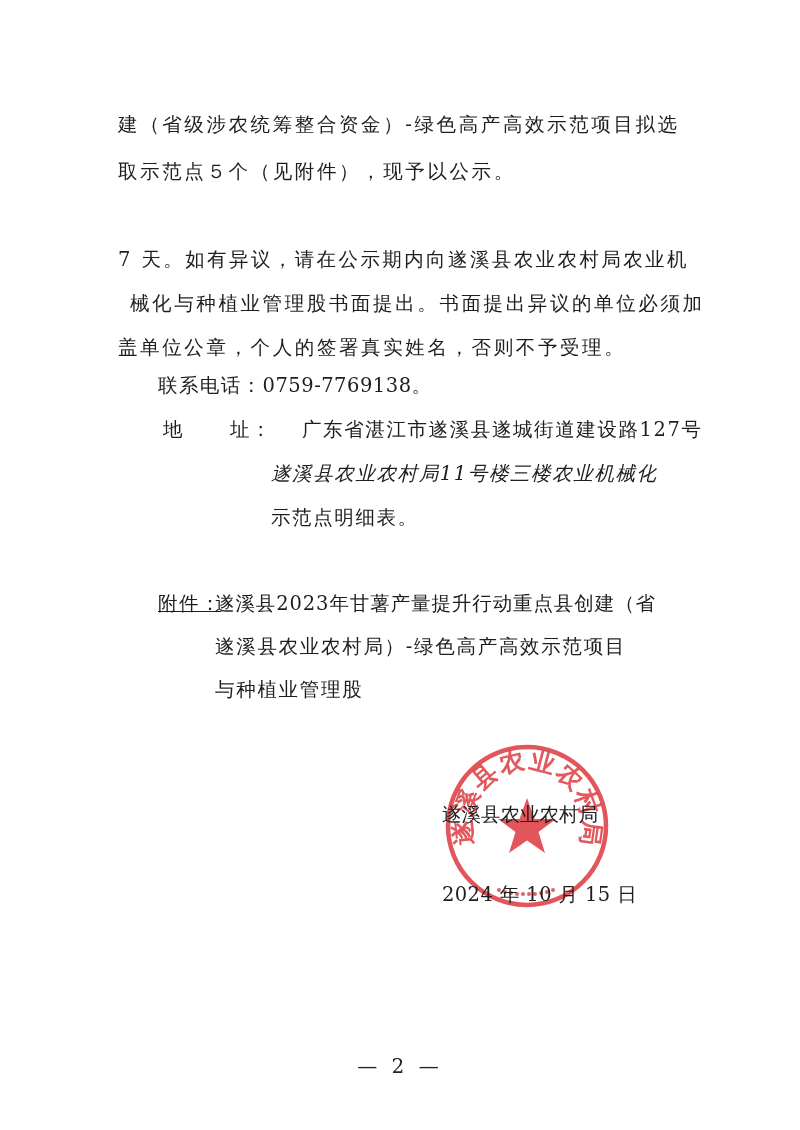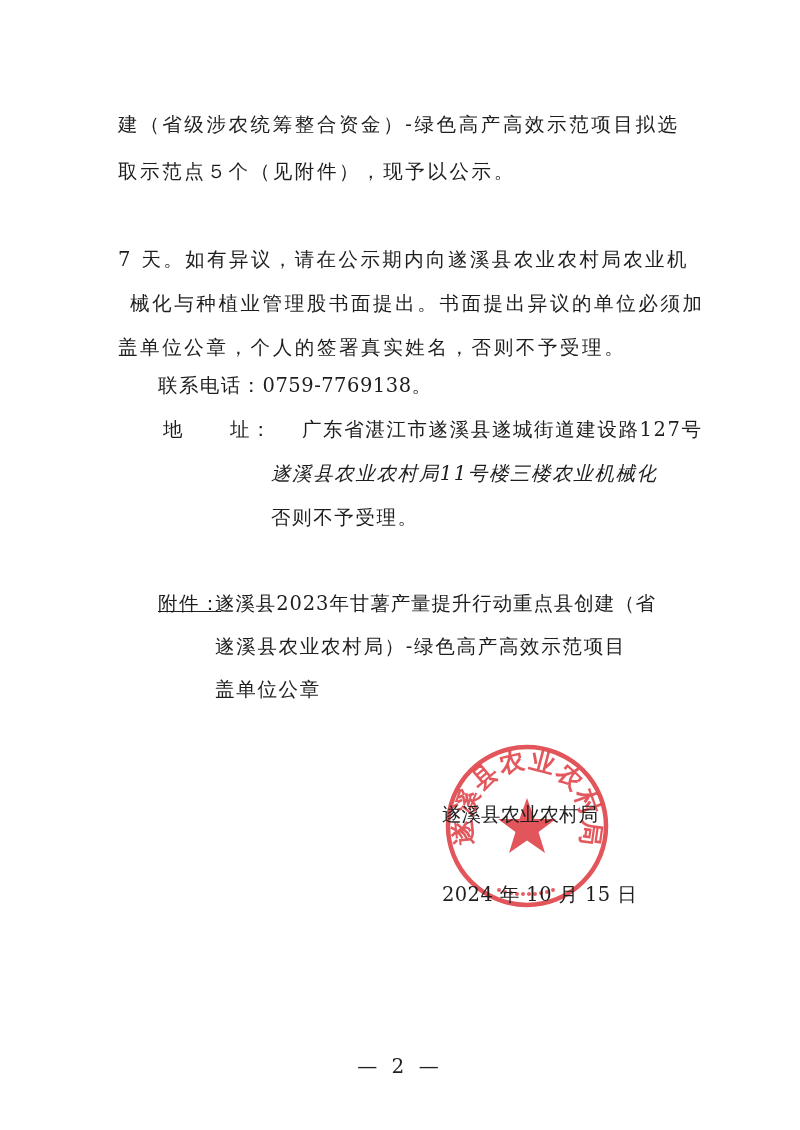--- a/index.html
+++ b/index.html
@@ -68,26 +68,26 @@
   <div class="line" style="left:118px; top:336px;">盖单位公章，个人的签署真实姓名，否则不予受理。</div>
 
   <div class="line" style="left:158px; top:374px; letter-spacing:1.4px;">
     <span>联系电话：</span><span style="letter-spacing:0.5px;">0759-7769138。</span>
   </div>
 
   <div class="line" style="left:163px; top:418px; letter-spacing:1.6px;">地</div>
   <div class="line" style="left:230px; top:418px; letter-spacing:1.6px;">址：</div>
   <div class="line" style="left:271px; top:418px; letter-spacing:1.6px;margin-left:31px;">广东省湛江市遂溪县遂城街道建设路127号</div>
   <div class="line" style="left:271px; top:462px; letter-spacing:1.6px;font-style:italic;">遂溪县农业农村局11号楼三楼农业机械化</div>
-  <div class="line" style="left:271px; top:506px; letter-spacing:1.6px;">否则不予受理。</div>
+  <div class="line" style="left:271px; top:506px; letter-spacing:1.6px;">示范点明细表。</div>
 
   <div class="line" style="left:158px; top:592px; letter-spacing:1.6px;text-decoration:underline;">附件：</div>
   <div class="line" style="left:215px; top:592px; letter-spacing:0.9px;">遂溪县2023年甘薯产量提升行动重点县创建（省</div>
   <div class="line" style="left:215px; top:635px; letter-spacing:1.7px;">遂溪县农业农村局）-绿色高产高效示范项目</div>
-  <div class="line" style="left:215px; top:678px; letter-spacing:1.7px;">盖单位公章</div>
+  <div class="line" style="left:215px; top:678px; letter-spacing:1.7px;">与种植业管理股</div>
 
   <svg class="seal" viewBox="0 0 168 168">
     <defs>
       <path id="sealArc" d="M 34 108 A 56 56 0 1 1 134 108" fill="none"></path>
     </defs>
     <circle cx="84" cy="84" r="79" fill="none" stroke="#e0474c" stroke-width="4.5" opacity="0.92"></circle>
     <text font-size="25" font-weight="bold" fill="#e0474c" opacity="0.9" font-family="DejaVu Serif, serif" letter-spacing="2">
       <textPath href="#sealArc" startOffset="3%">遂溪县农业农村局</textPath>
     </text>
     <polygon points="84,56 91.5,77 113,77 95.5,90 102,111 84,98.5 66,111 72.5,90 55,77 76.5,77" fill="#e0474c" opacity="0.92"></polygon>

